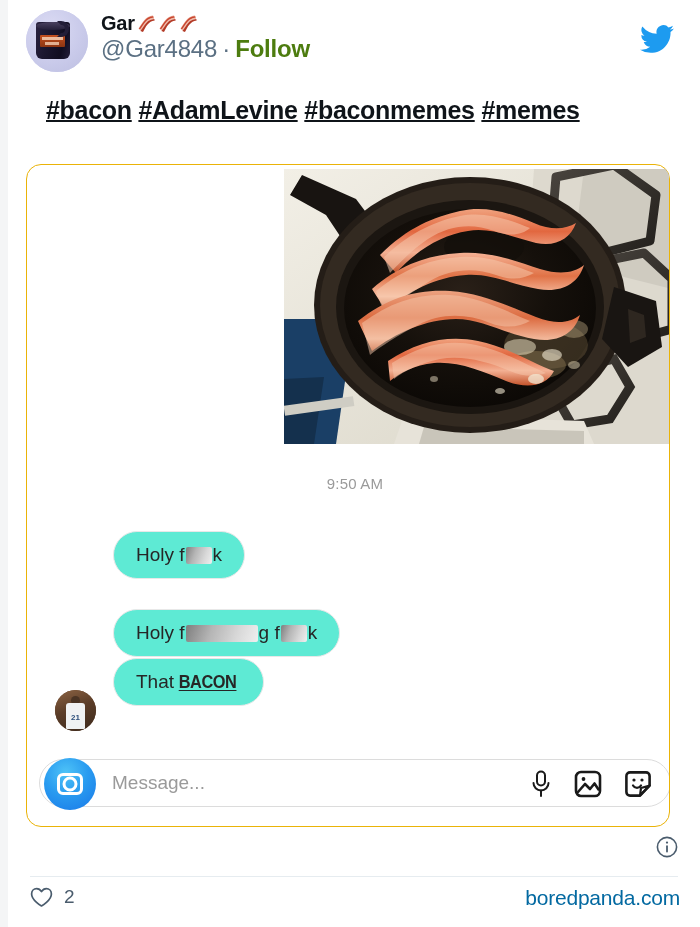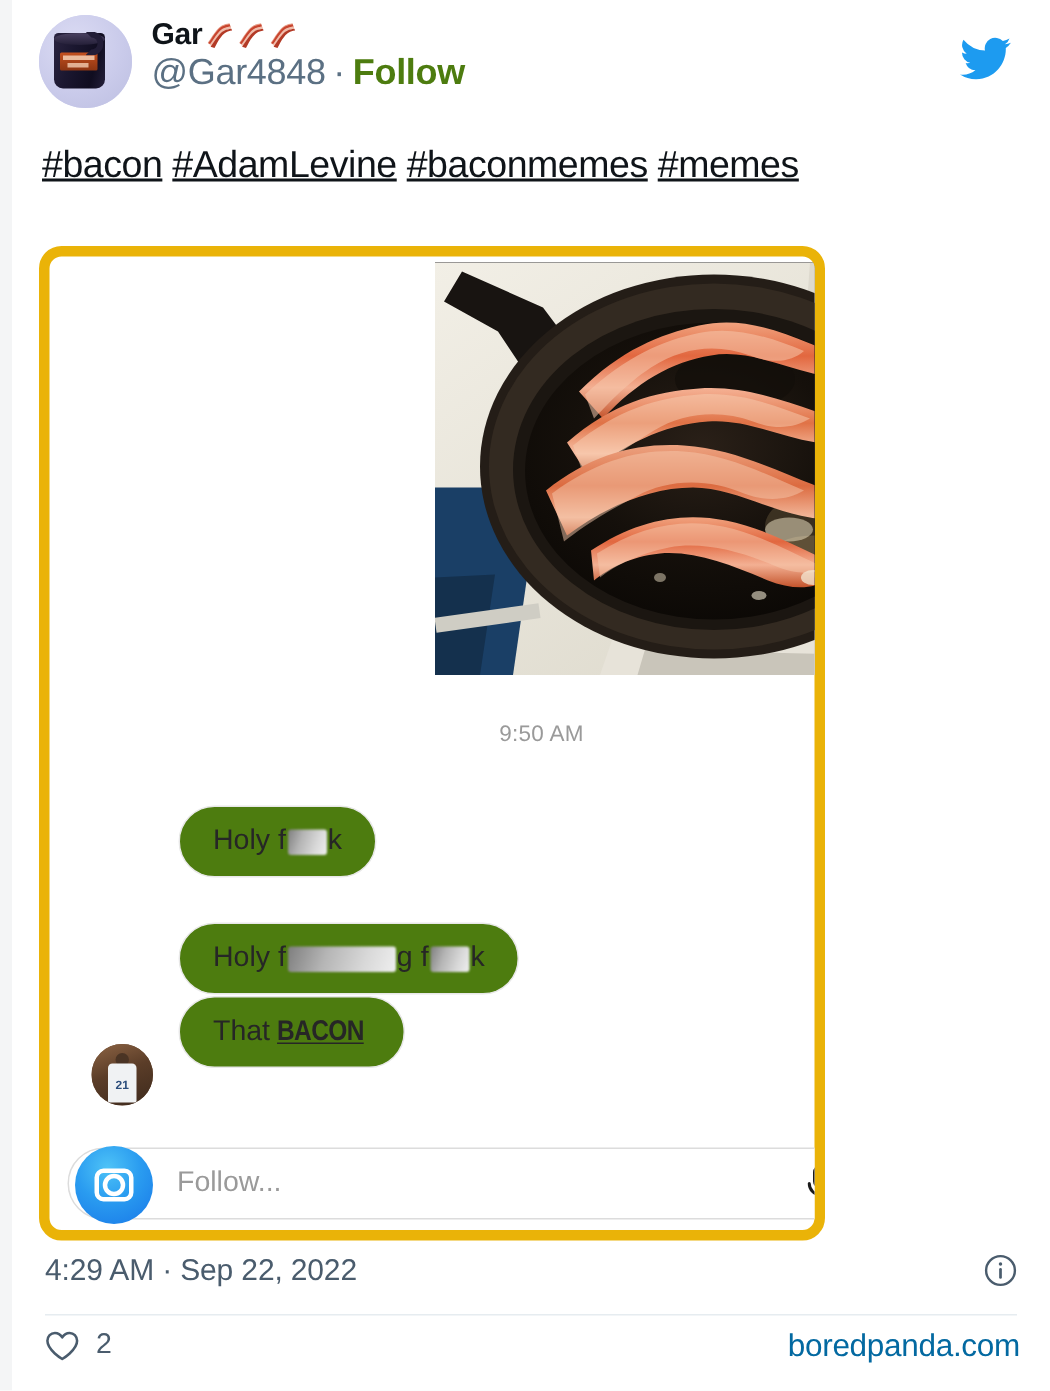--- a/index.html
+++ b/index.html
@@ -109,40 +109,40 @@
 
   .twitter-bird {
     position: absolute;
     right: 12px; top: 14px;
     width: 34px; height: 34px;
   }
 
   
   .tweet-text {
     position: absolute;
-    left: 20px; top: 94px;
+    left: 38px; top: 94px;
     width: 640px;
-    font-size: 25px; font-weight: normal;
+    font-size: 25px; font-weight: bold;
     line-height: 33px;
     color: #0f1419;
     letter-spacing: -.3px;
   }
   .tweet-text a {
     color: #0f1419;
     text-decoration: underline;
     text-underline-offset: 1px;
   }
 
   
   .dm-card {
     position: absolute;
     left: 18px; top: 164px;
-    width: 524px; height: 663px;
+    width: 644px; height: 663px;
     background: #fff;
-    border: 7px solid #eab308;
+    border: 1px solid #eab308;
     border-radius: 15px;
     overflow: hidden;
   }
 
   
   .dm-photo {
     position: absolute;
     left: 257px; top: 4px;
     width: 388px; height: 275px;
     overflow: hidden;
@@ -157,21 +157,21 @@
     text-align: center;
     font-size: 15px;
     color: #9a9a9a;
     letter-spacing: .2px;
   }
 
   .bubble {
     position: absolute;
     border: 1px solid #e8e8e8;
     border-radius: 24px;
-    background: #4d7c0f;
+    background: #5eead4;
     display: flex;
     align-items: center;
     font-size: 19px;
     color: #262626;
     white-space: nowrap;
     padding: 0 22px;
     height: 48px;
   }
   .bubble-1 { left: 86px; top: 366px; }
   .bubble-2 { left: 86px; top: 444px; }
@@ -498,21 +498,21 @@
 
     <div class="bubble bubble-3">
       <span>That </span>
       <u class="bacon-bold">BACON</u>
     </div>
 
     <div class="input-bar">
       <div class="cam-btn">
         <div class="cam-glyph"></div>
       </div>
-      <div class="msg-placeholder">Follow...</div>
+      <div class="msg-placeholder">Message...</div>
       <div class="bar-icons">
         <svg width="22" height="28" viewBox="0 0 22 28">
           <rect x="7" y="1.5" width="8" height="14" rx="4" fill="none" stroke="#1a1a1a" stroke-width="2"></rect>
           <path d="M3.5 13 a7.5 7.5 0 0015 0" fill="none" stroke="#1a1a1a" stroke-width="2" stroke-linecap="round"></path>
           <line x1="11" y1="20.5" x2="11" y2="26" stroke="#1a1a1a" stroke-width="2" stroke-linecap="round"></line>
         </svg>
         <svg width="28" height="28" viewBox="0 0 28 28">
           <rect x="2" y="2" width="24" height="24" rx="5" fill="none" stroke="#1a1a1a" stroke-width="2.6"></rect>
           <circle cx="9.5" cy="9" r="1.9" fill="#1a1a1a"></circle>
           <path d="M4 22 L11 14 L16 19 L20.5 13.5 L24.5 19.5" fill="none" stroke="#1a1a1a" stroke-width="2.6" stroke-linecap="round" stroke-linejoin="round"></path>
@@ -521,21 +521,20 @@
           <path d="M6 2.4 h16 a3.6 3.6 0 013.6 3.6 v9.6 L16 25.6 H6 A3.6 3.6 0 012.4 22 V6 A3.6 3.6 0 016 2.4 Z" fill="none" stroke="#1a1a1a" stroke-width="2.6" stroke-linejoin="round"></path>
           <path d="M25.6 15.6 L16 25.6 L17 18 Z" fill="none" stroke="#1a1a1a" stroke-width="2.2" stroke-linejoin="round"></path>
           <circle cx="10" cy="10" r="1.6" fill="#1a1a1a"></circle>
           <circle cx="18" cy="10" r="1.6" fill="#1a1a1a"></circle>
           <path d="M9 15.5 a4.6 4.6 0 008 0" fill="none" stroke="#1a1a1a" stroke-width="2.2" stroke-linecap="round"></path>
         </svg>
       </div>
     </div>
   </div>
 
-  <div class="tweet-footer-time">4:29 AM · Sep 22, 2022</div>
 
   <svg class="info-icon" viewBox="0 0 22 22">
     <circle cx="11" cy="11" r="9.6" fill="none" stroke="#4a5c6d" stroke-width="1.6"></circle>
     <circle cx="11" cy="6.6" r="1.15" fill="#4a5c6d"></circle>
     <rect x="10.1" y="9.3" width="1.8" height="7.2" rx=".9" fill="#4a5c6d"></rect>
   </svg>
 
   <div class="footer-divider"></div>
 
   <div class="like-group">

